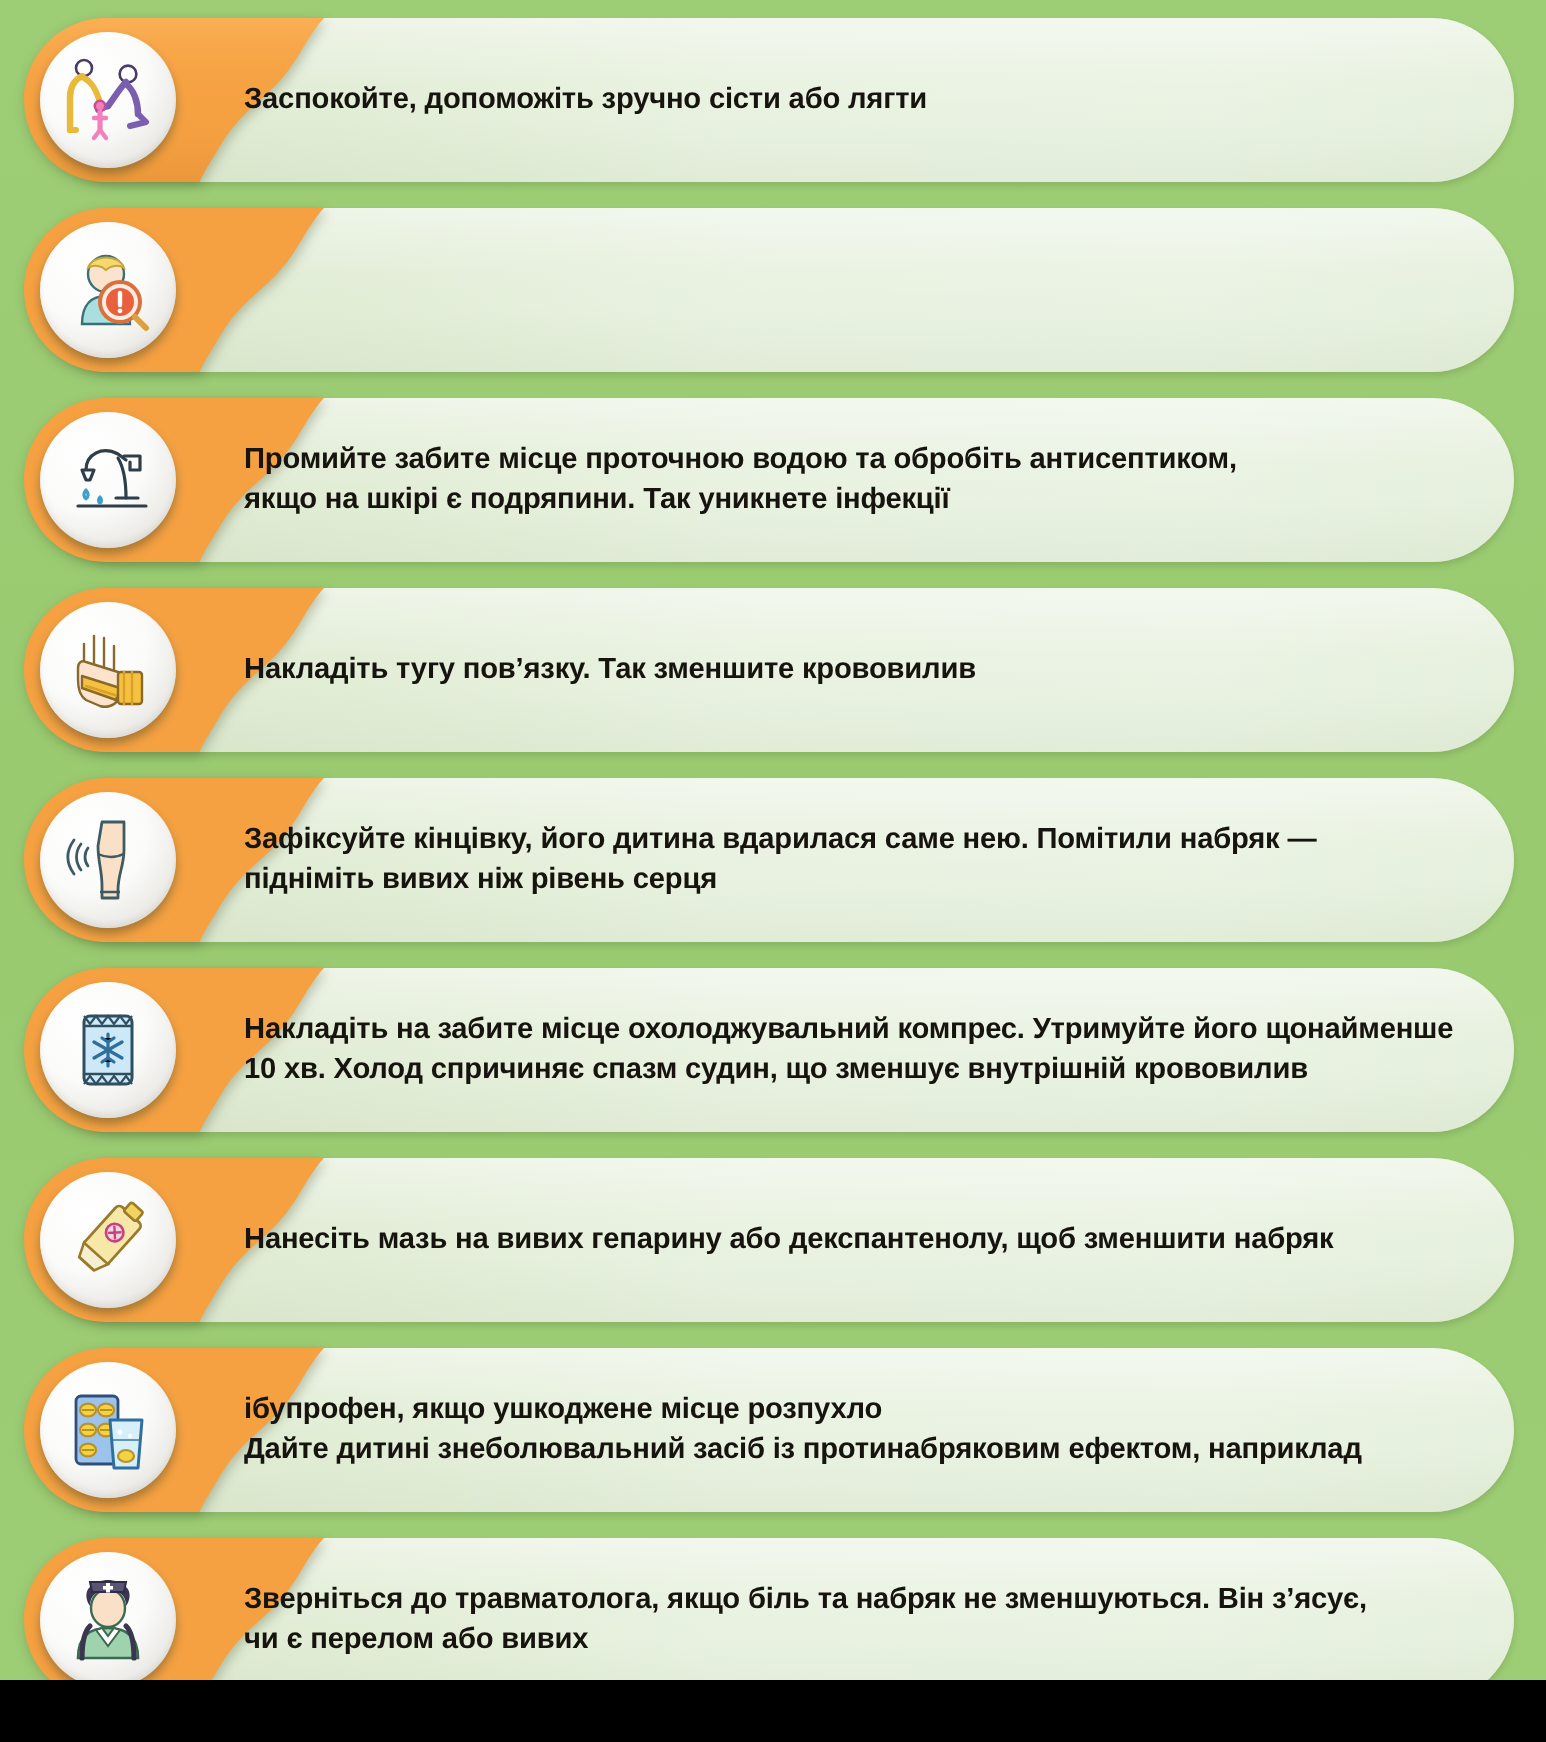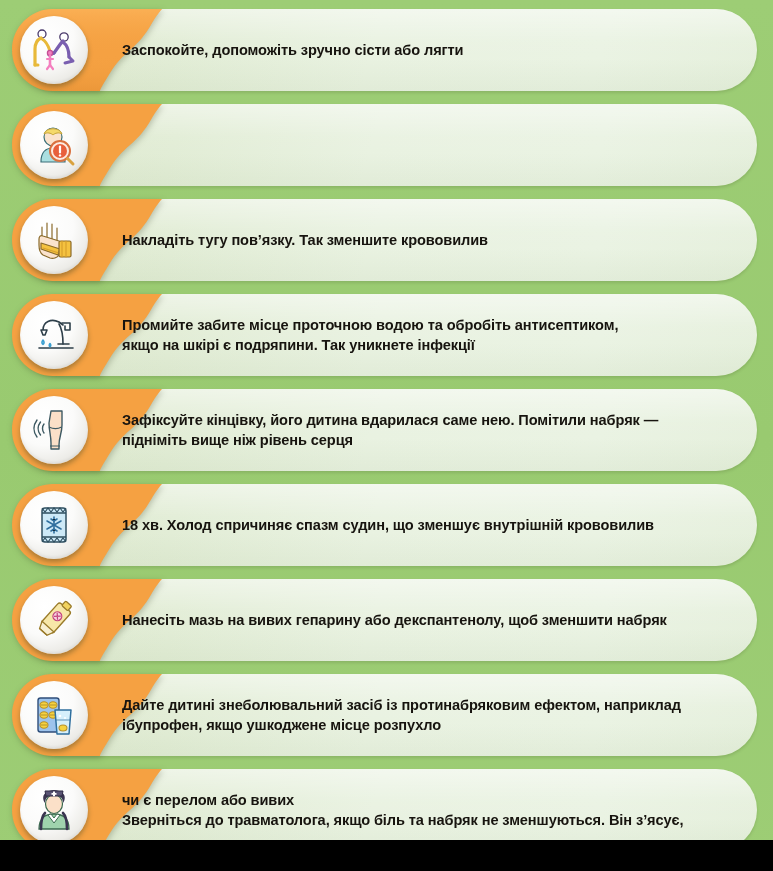--- a/index.html
+++ b/index.html
@@ -196,46 +196,20 @@
 
     <div class="step-row">
       <div class="panel"></div>
       <div class="orange-blob">
         <svg viewBox="0 0 178 82" xmlns="http://www.w3.org/2000/svg">
           <path d="M41,0 H150 C150,0 146,4 140,14 C132,28 126,34 118,41 C110,48 104,54 98,64 C92,74 88,80 88,82 H41 C18.4,82 0,63.6 0,41 C0,18.4 18.4,0 41,0 Z" fill="#f5a142"></path>
         </svg>
       </div>
       <div class="icon-badge">
         <svg width="50" height="50" viewBox="0 0 50 50" xmlns="http://www.w3.org/2000/svg">
-          <g stroke="#8a6a2a" stroke-width="1.2" stroke-linejoin="round" stroke-linecap="round">
-            <path d="M13,26 L13,12 M18,25 L18,8 M23,25 L23,9 M28,26 L28,13" fill="none"></path>
-            <path d="M10,24 C10,21 12,20 14,21 L30,26 C33,27 34,30 33,33 L30,40 C28,43 24,44 21,43 L14,40 C11,38 10,34 10,30 Z" fill="#fbe3cd"></path>
-            <path d="M12,28 L31,34 L29,40 L12,34 Z" fill="#f5c23f"></path>
-            <path d="M14,33 L30,38" fill="none" stroke="#d9a12c"></path>
-            <rect x="30" y="26" width="12" height="16" rx="1.5" fill="#f5c23f"></rect>
-            <path d="M33,26 L33,42 M37,26 L37,42" fill="none" stroke="#d9a12c"></path>
-          </g>
-        </svg>
-      </div>
-      <div class="step-text">
-        <div>
-          <span>Накладіть тугу пов’язку. Так зменшите крововилив</span>
-        </div>
-      </div>
-    </div>
-
-    <div class="step-row">
-      <div class="panel"></div>
-      <div class="orange-blob">
-        <svg viewBox="0 0 178 82" xmlns="http://www.w3.org/2000/svg">
-          <path d="M41,0 H150 C150,0 146,4 140,14 C132,28 126,34 118,41 C110,48 104,54 98,64 C92,74 88,80 88,82 H41 C18.4,82 0,63.6 0,41 C0,18.4 18.4,0 41,0 Z" fill="#f5a142"></path>
-        </svg>
-      </div>
-      <div class="icon-badge">
-        <svg width="50" height="50" viewBox="0 0 50 50" xmlns="http://www.w3.org/2000/svg">
           <g fill="none" stroke="#2e3f4a" stroke-width="1.6" stroke-linecap="round" stroke-linejoin="round">
             <path d="M14,20 C14,12 22,8 30,12 L34,15"></path>
             <path d="M12,20 L18,20 L16,25 L14,25 Z" fill="#ffffff"></path>
             <path d="M33,13 L41,13 L41,20 L36,20 L36,16"></path>
             <path d="M30,14 C33,19 34,26 34,34"></path>
             <path d="M29,34 L40,34"></path>
             <path d="M10,38 L44,38"></path>
             <path d="M14,30 C15.4,31.6 15.4,33.4 14,34.4 C12.6,33.4 12.6,31.6 14,30 Z" fill="#bfe4f5" stroke="#3b9fd0"></path>
             <path d="M21,33.5 C22,34.6 22,35.8 21,36.6 C20,35.8 20,34.6 21,33.5 Z" fill="#bfe4f5" stroke="#3b9fd0"></path>
           </g>
@@ -251,34 +225,60 @@
 
     <div class="step-row">
       <div class="panel"></div>
       <div class="orange-blob">
         <svg viewBox="0 0 178 82" xmlns="http://www.w3.org/2000/svg">
           <path d="M41,0 H150 C150,0 146,4 140,14 C132,28 126,34 118,41 C110,48 104,54 98,64 C92,74 88,80 88,82 H41 C18.4,82 0,63.6 0,41 C0,18.4 18.4,0 41,0 Z" fill="#f5a142"></path>
         </svg>
       </div>
       <div class="icon-badge">
         <svg width="50" height="50" viewBox="0 0 50 50" xmlns="http://www.w3.org/2000/svg">
+          <g stroke="#8a6a2a" stroke-width="1.2" stroke-linejoin="round" stroke-linecap="round">
+            <path d="M13,26 L13,12 M18,25 L18,8 M23,25 L23,9 M28,26 L28,13" fill="none"></path>
+            <path d="M10,24 C10,21 12,20 14,21 L30,26 C33,27 34,30 33,33 L30,40 C28,43 24,44 21,43 L14,40 C11,38 10,34 10,30 Z" fill="#fbe3cd"></path>
+            <path d="M12,28 L31,34 L29,40 L12,34 Z" fill="#f5c23f"></path>
+            <path d="M14,33 L30,38" fill="none" stroke="#d9a12c"></path>
+            <rect x="30" y="26" width="12" height="16" rx="1.5" fill="#f5c23f"></rect>
+            <path d="M33,26 L33,42 M37,26 L37,42" fill="none" stroke="#d9a12c"></path>
+          </g>
+        </svg>
+      </div>
+      <div class="step-text">
+        <div>
+          <span>Накладіть тугу пов’язку. Так зменшите крововилив</span>
+        </div>
+      </div>
+    </div>
+
+    <div class="step-row">
+      <div class="panel"></div>
+      <div class="orange-blob">
+        <svg viewBox="0 0 178 82" xmlns="http://www.w3.org/2000/svg">
+          <path d="M41,0 H150 C150,0 146,4 140,14 C132,28 126,34 118,41 C110,48 104,54 98,64 C92,74 88,80 88,82 H41 C18.4,82 0,63.6 0,41 C0,18.4 18.4,0 41,0 Z" fill="#f5a142"></path>
+        </svg>
+      </div>
+      <div class="icon-badge">
+        <svg width="50" height="50" viewBox="0 0 50 50" xmlns="http://www.w3.org/2000/svg">
           <path d="M22,6 L33,6 L33,20 C33,28 30,32 30,40 L30,44 L22,44 L22,38 C22,30 20,26 20,18 Z" fill="#fbe0c8" stroke="#3e5a63" stroke-width="1.4" stroke-linejoin="round"></path>
           <path d="M20,22 C24,24 29,24 32.6,22" fill="none" stroke="#3e5a63" stroke-width="1.2"></path>
           <path d="M21,41 L31,41" fill="none" stroke="#3e5a63" stroke-width="1.2"></path>
           <g fill="none" stroke="#3e5a63" stroke-width="1.4" stroke-linecap="round">
             <path d="M15,19 C13,21.5 13,25.5 15,28"></path>
             <path d="M11.5,17 C8.5,21 8.5,26 11.5,30"></path>
             <path d="M8,15 C4,20.5 4,26.5 8,32"></path>
           </g>
         </svg>
       </div>
       <div class="step-text">
         <div>
           <span>Зафіксуйте кінцівку, його дитина вдарилася саме нею. Помітили набряк —</span>
-          <span>підніміть вище ніж рівень серця</span>
+          <span>підніміть вивих ніж рівень серця</span>
         </div>
       </div>
     </div>
 
     <div class="step-row">
       <div class="panel"></div>
       <div class="orange-blob">
         <svg viewBox="0 0 178 82" xmlns="http://www.w3.org/2000/svg">
           <path d="M41,0 H150 C150,0 146,4 140,14 C132,28 126,34 118,41 C110,48 104,54 98,64 C92,74 88,80 88,82 H41 C18.4,82 0,63.6 0,41 C0,18.4 18.4,0 41,0 Z" fill="#f5a142"></path>
         </svg>
@@ -293,21 +293,22 @@
             <path d="M25,17 L25,33"></path>
             <path d="M18,21 L32,29"></path>
             <path d="M32,21 L18,29"></path>
             <path d="M22,19 L25,21 L28,19"></path>
             <path d="M22,31 L25,29 L28,31"></path>
           </g>
         </svg>
       </div>
       <div class="step-text">
         <div>
-          <span>18 хв. Холод спричиняє спазм судин, що зменшує внутрішній крововилив</span>
+          <span>Накладіть на забите місце охолоджувальний компрес. Утримуйте його щонайменше</span>
+          <span>10 хв. Холод спричиняє спазм судин, що зменшує внутрішній крововилив</span>
         </div>
       </div>
     </div>
 
     <div class="step-row">
       <div class="panel"></div>
       <div class="orange-blob">
         <svg viewBox="0 0 178 82" xmlns="http://www.w3.org/2000/svg">
           <path d="M41,0 H150 C150,0 146,4 140,14 C132,28 126,34 118,41 C110,48 104,54 98,64 C92,74 88,80 88,82 H41 C18.4,82 0,63.6 0,41 C0,18.4 18.4,0 41,0 Z" fill="#f5a142"></path>
         </svg>
@@ -353,22 +354,22 @@
           </g>
           <path d="M26,20 L42,20 L40,44 L28,44 Z" fill="#d6effb" stroke="#2f6f9e" stroke-width="1.5" stroke-linejoin="round"></path>
           <path d="M27,30 L41,30" stroke="#2f6f9e" stroke-width="1.1" fill="none" opacity="0.7"></path>
           <ellipse cx="34" cy="38" rx="4" ry="3" fill="#f5d23f" stroke="#b8922a" stroke-width="1.1"></ellipse>
           <circle cx="31" cy="26" r="1.3" fill="#ffffff"></circle>
           <circle cx="36" cy="28" r="1" fill="#ffffff"></circle>
         </svg>
       </div>
       <div class="step-text">
         <div>
+          <span>ібупрофен, якщо ушкоджене місце розпухло</span>
           <span>Дайте дитині знеболювальний засіб із протинабряковим ефектом, наприклад</span>
-          <span>ібупрофен, якщо ушкоджене місце розпухло</span>
         </div>
       </div>
     </div>
 
     <div class="step-row">
       <div class="panel"></div>
       <div class="orange-blob">
         <svg viewBox="0 0 178 82" xmlns="http://www.w3.org/2000/svg">
           <path d="M41,0 H150 C150,0 146,4 140,14 C132,28 126,34 118,41 C110,48 104,54 98,64 C92,74 88,80 88,82 H41 C18.4,82 0,63.6 0,41 C0,18.4 18.4,0 41,0 Z" fill="#f5a142"></path>
         </svg>
@@ -379,22 +380,22 @@
           <path d="M19,30 L25,38 L31,30 L28,29 L25,33 L22,29 Z" fill="#ffffff" stroke="#3c6a50" stroke-width="1"></path>
           <ellipse cx="25" cy="19" rx="8.5" ry="9.5" fill="#fbe0c8" stroke="#3c6a50" stroke-width="1.2"></ellipse>
           <path d="M16,18 C13,14 14,9 17,8 C21,4 29,4 33,8 C36,9 37,14 34,18 C34,13 31,10 25,10 C19,10 16,13 16,18 Z" fill="#3a3550"></path>
           <path d="M16,28 C13,31 12,37 12,44 M34,28 C37,31 38,37 38,44" fill="none" stroke="#3a3550" stroke-width="2.6" stroke-linecap="round"></path>
           <path d="M16,6 L34,6 L33,11 L17,11 Z" fill="#5a5474" stroke="#2f2b45" stroke-width="1"></path>
           <path d="M24,6.5 L26,6.5 L26,8 L27.5,8 L27.5,9.8 L26,9.8 L26,11.2 L24,11.2 L24,9.8 L22.5,9.8 L22.5,8 L24,8 Z" fill="#ffffff"></path>
         </svg>
       </div>
       <div class="step-text">
         <div>
+          <span>Зверніться до травматолога, якщо біль та набряк не зменшуються. Він з’ясує,</span>
           <span>чи є перелом або вивих</span>
-          <span>Зверніться до травматолога, якщо біль та набряк не зменшуються. Він з’ясує,</span>
         </div>
       </div>
     </div>
 
   </div>
 
   <div class="bottom-black"></div>
 </div>
 
 </body></html>

